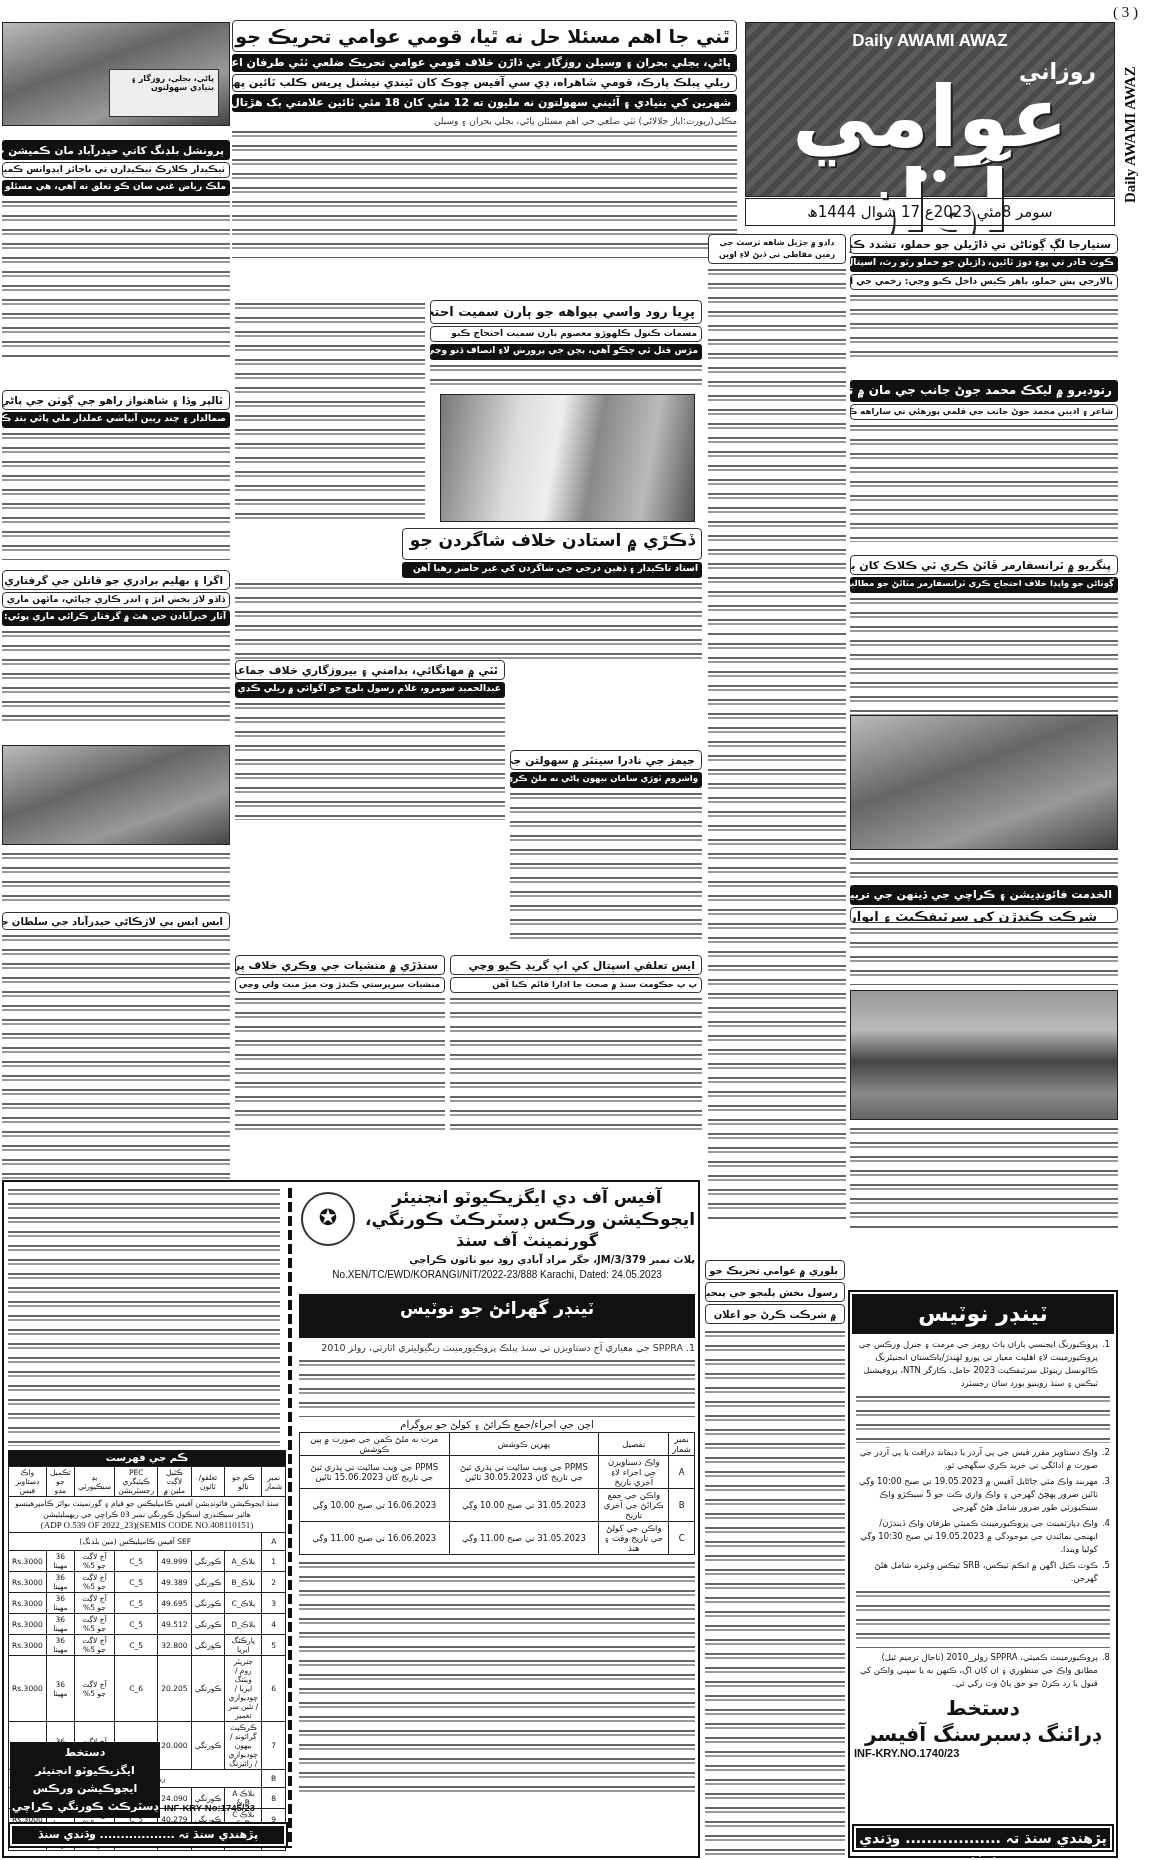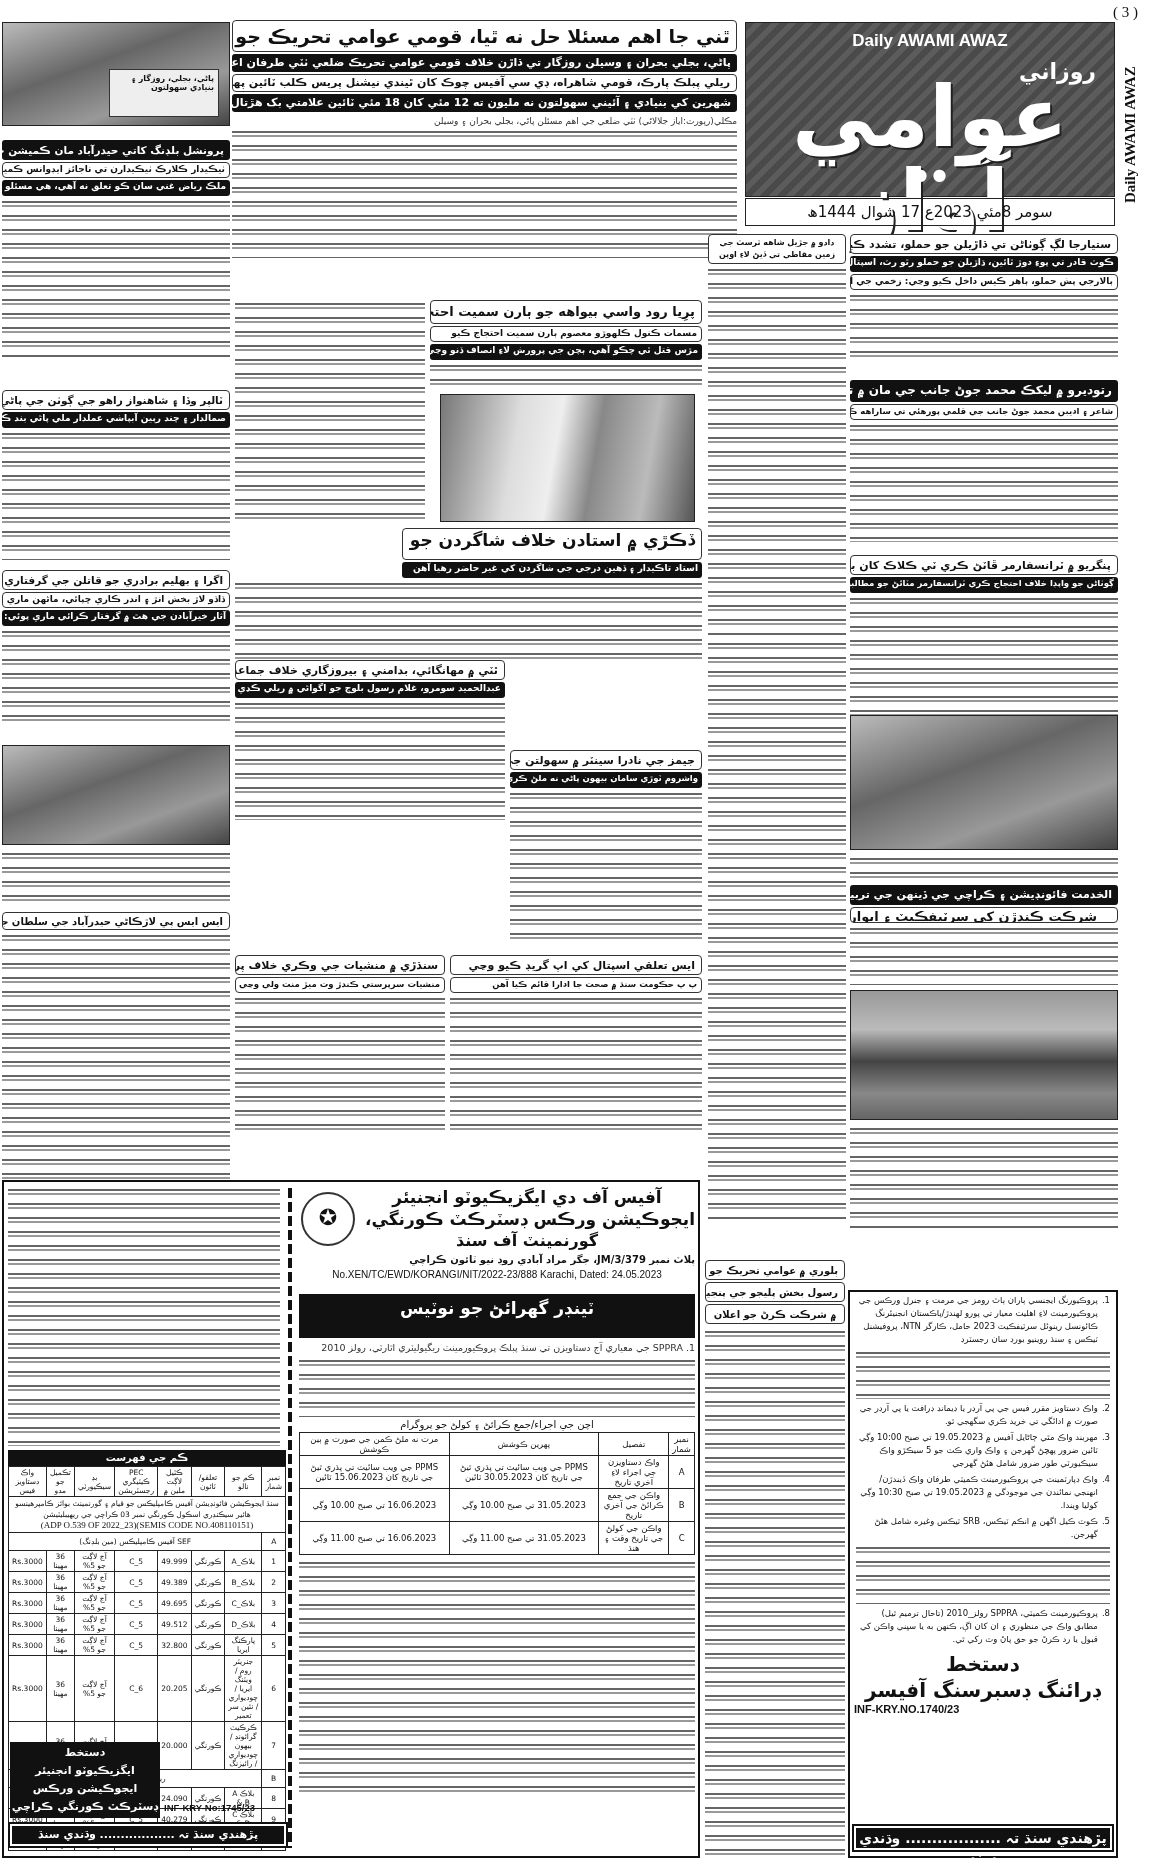--- a/index.html
+++ b/index.html
@@ -335,20 +335,21 @@
     <div>دستخط</div>
     <div>ايگزيڪيوٽو انجنيئر</div>
     <div>ايجوڪيشن ورڪس</div>
     <div>ڊسٽرڪٽ ڪورنگي ڪراچي</div>
   </div>
   <div class="abs" style="left:160px;top:620px;width:122px;font-family:'Liberation Sans',sans-serif;font-weight:bold;font-size:9.5px;text-align:left">INF-KRY-No:1745/23</div>
   <div class="abs footer-bar rtl" style="left:6px;top:642px;width:276px;height:22px;line-height:18px;font-size:11px;text-align:center">پڙهندي سنڌ تہ .................. وڌندي سنڌ</div>
 </div>
 
 <div class="abs tender rtl" style="left:848px;top:1290px;width:270px;height:568px">
+  <div class="blackbox" style="font-size:22px;height:40px;line-height:40px;margin:2px">ٽينڊر نوٽيس</div>
   <div style="padding:2px 6px;font-size:8.5px;line-height:13px">
     <div style="display:flex;gap:4px;margin-bottom:3px">
         <span>1.</span>
         <span>پروڪيورنگ ايجنسي ٻاران ٻاٿ رومز جي مرمت ۽ جنرل ورڪس جي پروڪيورمينٽ لاءِ اهليت معيار تي پورو لهندڙ/پاڪستان انجنيئرنگ ڪائونسل رينوئل سرٽيفڪيٽ 2023 حامل، ڪارگر NTN، پروفيشنل ٽيڪس ۽ سنڌ روينيو بورڊ سان رجسٽرڊ</span>
       </div>
     <div class="lines" style="height:50px;margin-bottom:3px"></div>
     <div style="display:flex;gap:4px;margin-bottom:3px">
         <span>2.</span>
         <span>واڪ دستاويز مقرر فيس جي پي آرڊر يا ڊيمانڊ ڊرافٽ يا پي آرڊر جي صورت ۾ ادائگي تي خريد ڪري سگهجي ٿو.</span>
       </div>

